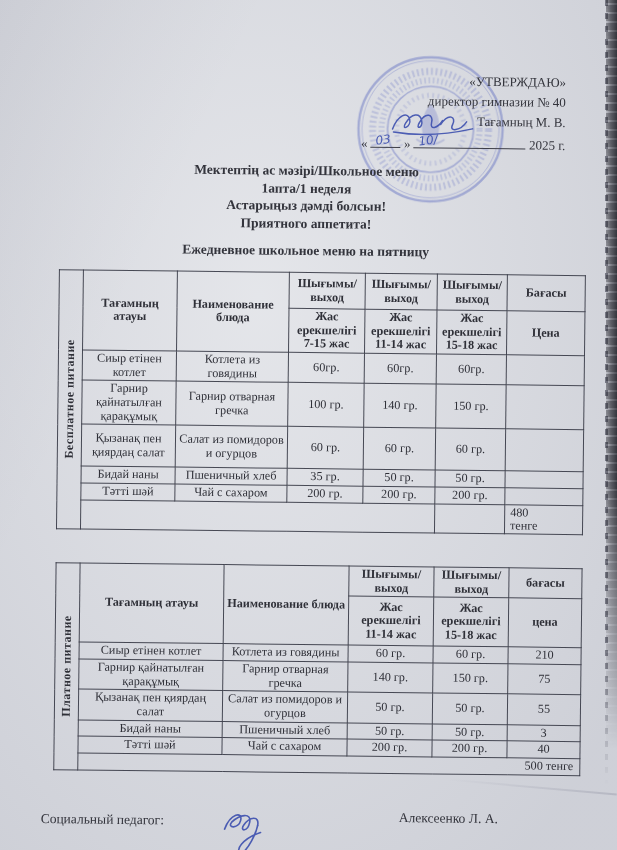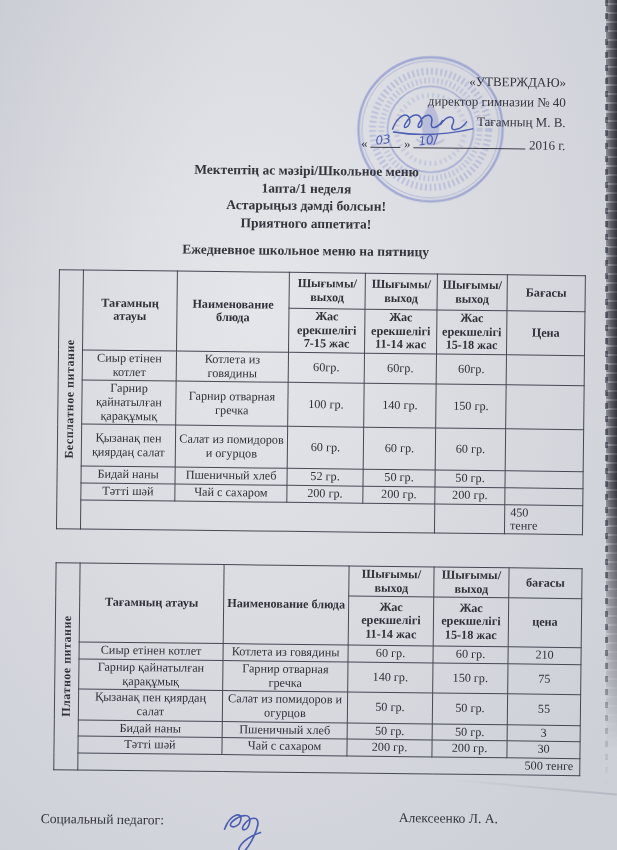--- a/index.html
+++ b/index.html
@@ -96,21 +96,21 @@
             <path d="M5 23 C30 27, 58 25, 84 19"></path>
           </g>
         </svg>
       </span><span>Тағамның М. В.</span>
     </div>
     <div class="date-line">
       <span>«</span>
       <span class="u w28"><span class="hand">03</span></span>
       <span>»</span>
       <span class="u w95"><span class="hand">10/</span></span>
-      <span>2016 г.</span>
+      <span>2025 г.</span>
     </div>
   </div>
 
   <div class="titles">
     <div>Мектептің ас мәзірі/Школьное меню</div>
     <div>1апта/1 неделя</div>
     <div>Астарыңыз дәмді болсын!</div>
     <div>Приятного аппетита!</div>
     <div class="daily">Ежедневное школьное меню на пятницу</div>
   </div>
@@ -163,37 +163,37 @@
       <td>Қызанақ пен қиярдаң салат</td>
       <td>Салат из помидоров и огурцов</td>
       <td>60 гр.</td>
       <td>60 гр.</td>
       <td>60 гр.</td>
       <td></td>
     </tr>
     <tr style="height:17px">
       <td>Бидай наны</td>
       <td>Пшеничный хлеб</td>
-      <td>52 гр.</td>
+      <td>35 гр.</td>
       <td>50 гр.</td>
       <td>50 гр.</td>
       <td></td>
     </tr>
     <tr style="height:17px">
       <td>Тәтті шәй</td>
       <td>Чай с сахаром</td>
       <td>200 гр.</td>
       <td>200 гр.</td>
       <td>200 гр.</td>
       <td></td>
     </tr>
     <tr style="height:26px">
       <td colspan="4"></td>
       <td></td>
-      <td class="total-cell-1">450
+      <td class="total-cell-1">480
 тенге</td>
     </tr>
   </tbody>
     </table>
 
   <table class="menu t2">
     <colgroup>
         <col style="width:24px">
         <col style="width:144px">
         <col style="width:125px">
@@ -243,21 +243,21 @@
       <td>Пшеничный хлеб</td>
       <td>50 гр.</td>
       <td>50 гр.</td>
       <td>3</td>
     </tr>
     <tr style="height:15px">
       <td>Тәтті шәй</td>
       <td>Чай с сахаром</td>
       <td>200 гр.</td>
       <td>200 гр.</td>
-      <td>30</td>
+      <td>40</td>
     </tr>
     <tr style="height:15px">
       <td colspan="5" class="total-cell-2">500 тенге</td>
     </tr>
   </tbody>
     </table>
 
   <div class="footer-label">Социальный педагог:</div>
   <svg class="footer-sig" width="62" height="52" viewBox="0 0 62 52">
     <g fill="none" stroke="#3c4fae" stroke-width="1.6" stroke-linecap="round" opacity="0.9">

